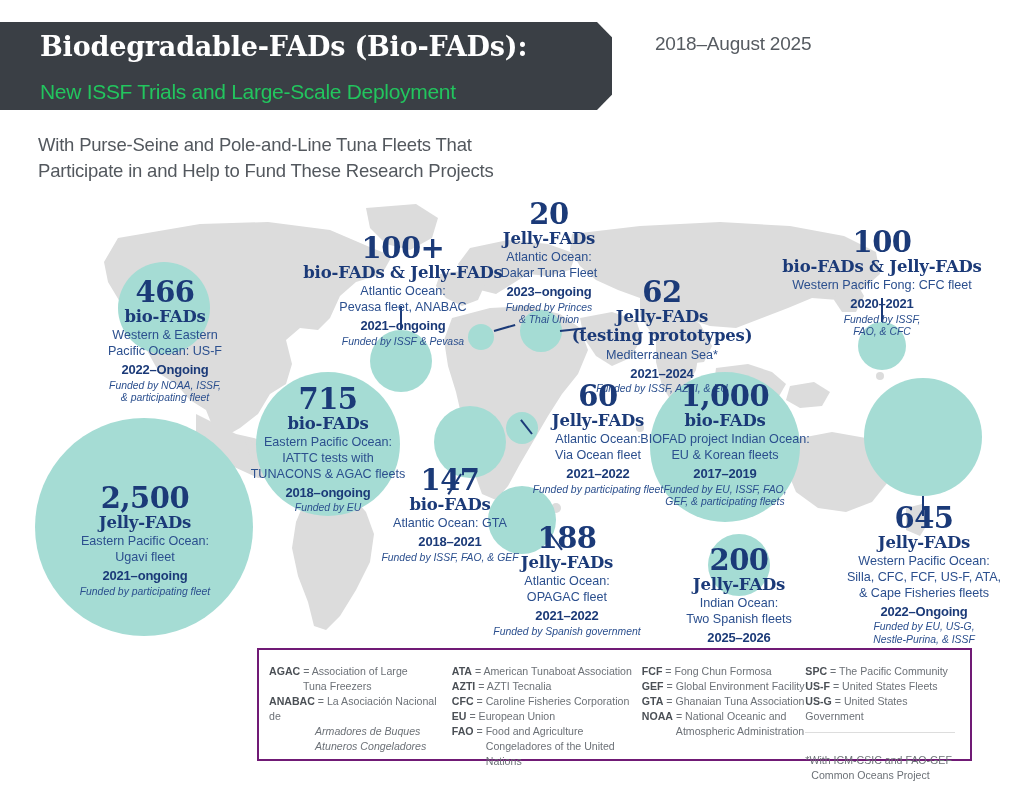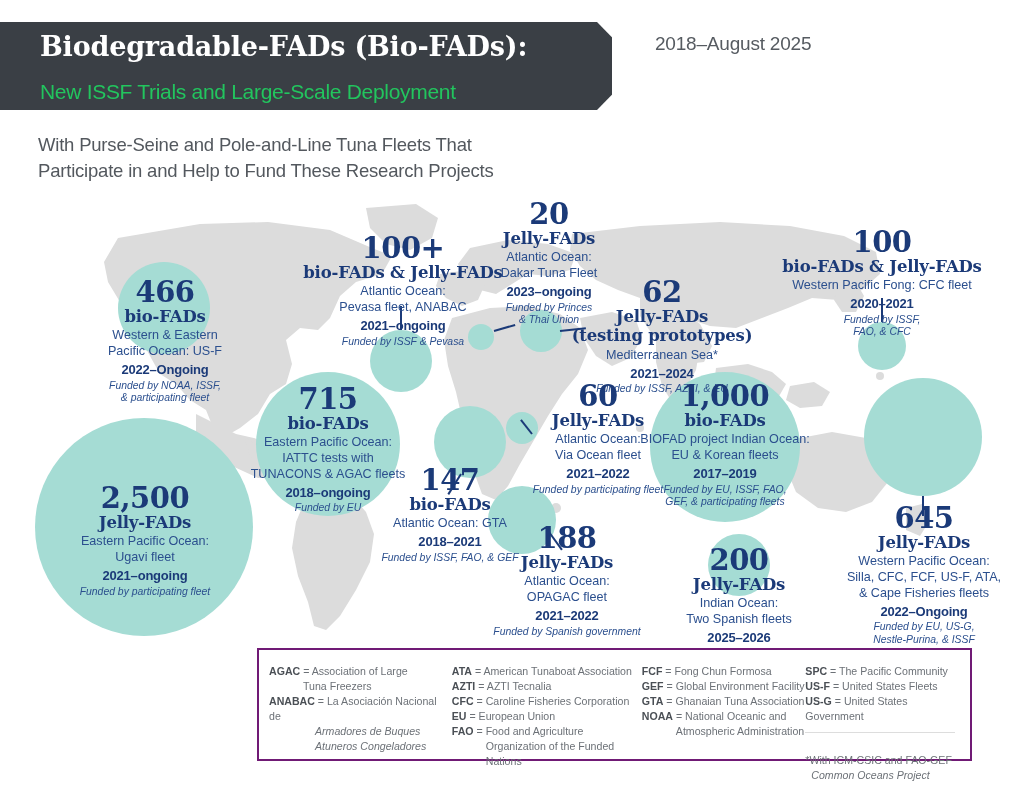--- a/index.html
+++ b/index.html
@@ -90,21 +90,21 @@
   .legend-col.c3{width:185px;}
   .legend-col.c4{width:175px;}
   .legend-row{display:block;}
   .legend-row .abbr{font-weight:bold;color:#4a4f55;}
   .legend-row .ind{display:block;padding-left:34px;}
   .legend-row .ind2{display:block;padding-left:46px;font-style:italic;}
   .legend-sep{
     border-top:1px solid #dddddd;margin:8px 0 7px 0;width:150px;
   }
   .footnote{font-size:10.6px;line-height:1.42;color:#6c7177;margin-top:20px;}
-  .footnote .ind{display:block;padding-left:6px;font-style:italic;}
+  .footnote .ind{display:block;padding-left:6px;}
 </style>
 </head>
 <body>
 
 <div class="header-band">
   <div class="inner">
     <div class="title-main">Biodegradable-FADs (Bio-FADs):</div>
     <div class="title-sub">New ISSF Trials and Large-Scale Deployment</div>
   </div>
 </div>
@@ -397,21 +397,21 @@
       <span class="abbr">AZTI</span><span> = AZTI Tecnalia</span>
     </div>
     <div class="legend-row">
       <span class="abbr">CFC</span><span> = Caroline Fisheries Corporation</span>
     </div>
     <div class="legend-row">
       <span class="abbr">EU</span><span> = European Union</span>
     </div>
     <div class="legend-row">
       <span class="abbr">FAO</span><span> = Food and Agriculture</span>
-      <span class="ind">Organization of the Funded Nations</span>
+      <span class="ind">Congeladores of the United Nations</span>
     </div>
   </div>
 
   <div class="legend-col c3">
     <div class="legend-row">
       <span class="abbr">FCF</span><span> = Fong Chun Formosa</span>
     </div>
     <div class="legend-row">
       <span class="abbr">GEF</span><span> = Global Environment Facility</span>
     </div>

